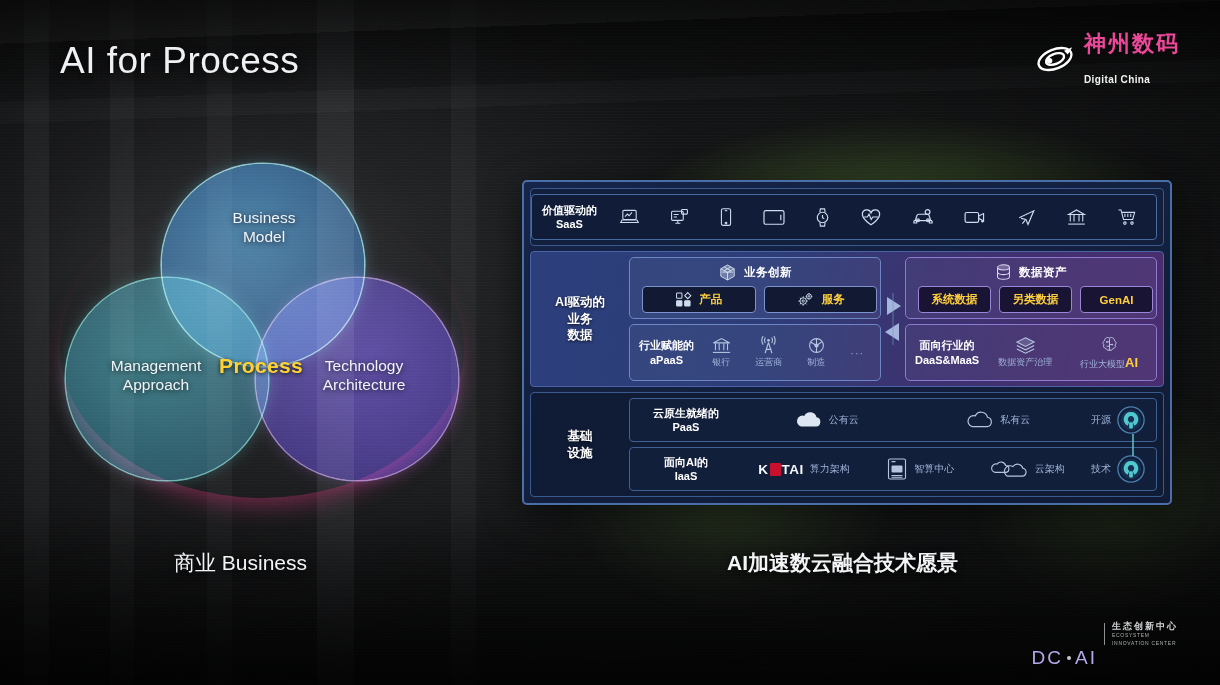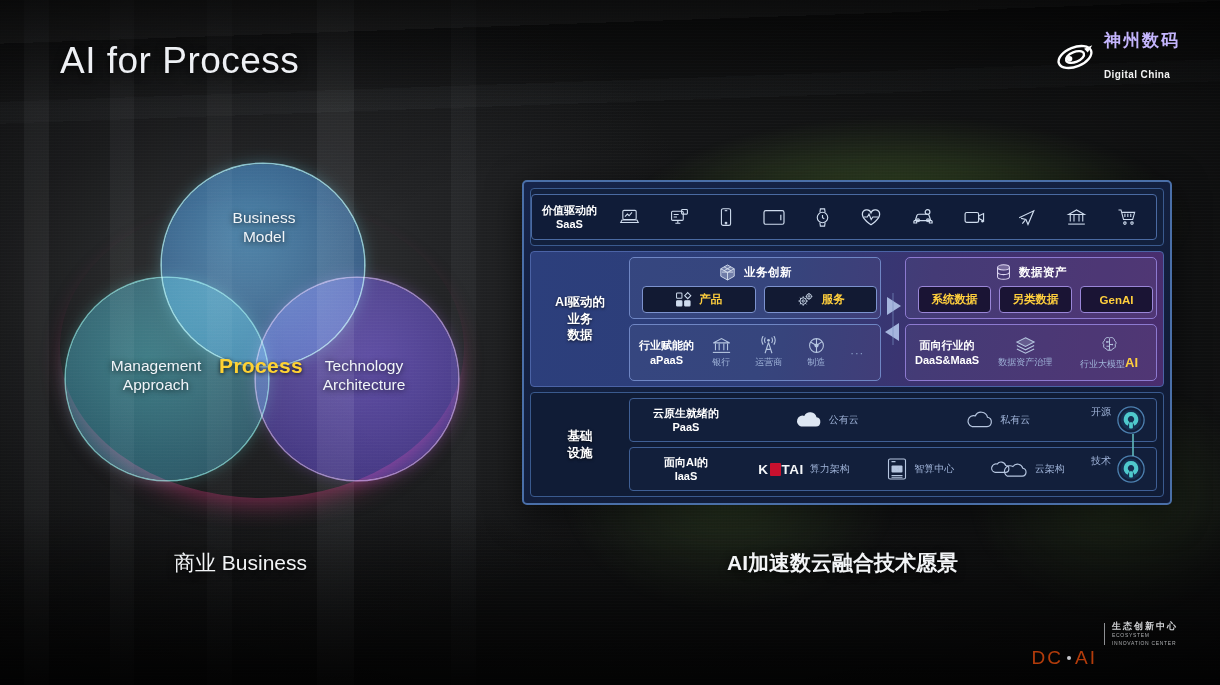--- a/index.html
+++ b/index.html
@@ -53,21 +53,21 @@
 
   
   .slide-title {
     position: absolute; left: 60px; top: 40px;
     font-size: 37px; font-weight: 400; letter-spacing: .5px;
     color: #eef0f4; text-shadow: 0 2px 10px rgba(0,0,0,.8);
   }
   .brand { position: absolute; right: 40px; top: 33px; display: flex; align-items: center; gap: 9px; }
   .brand-mark { width: 40px; height: 34px; }
   .brand-txt { line-height: 1; }
-  .brand-cn { font-size: 17px; font-weight: 700; color: #c4b5fd; letter-spacing: 2px; font-family: Liberation Mono, monospace; }
+  .brand-cn { font-size: 22px; font-weight: 700; color: #ec4899; letter-spacing: 2px; }
   .brand-en { font-size: 10px; font-weight: 700; color: #f2f2f2; letter-spacing: .4px; margin-top: 20px; }
 
   
   .venn { position: absolute; left: 66px; top: 164px; width: 392px; height: 340px; }
   .circ {
     position: absolute; border-radius: 50%;
     mix-blend-mode: screen;
   }
   .c-top {
     left: 96px; top: 0; width: 202px; height: 202px;
@@ -188,30 +188,30 @@
   .infra-row {
     border: 1px solid #3f5f95; border-radius: 4px; background: rgba(20,34,64,.55);
     flex: 1; display: flex; align-items: center; padding: 0 10px; gap: 12px; min-width: 0;
   }
   .infra-title { color: #fff; font-size: 11px; font-weight: 700; line-height: 1.3; text-align: center; white-space: nowrap; flex: none; width: 92px; }
   .infra-items { display: flex; align-items: center; flex: 1; justify-content: space-around; gap: 8px; }
   .infra-item { display: flex; align-items: center; gap: 6px; }
   .infra-lbl { color: #9fb3d8; font-size: 10px; white-space: nowrap; }
   .kutai { display: flex; align-items: center; font-size: 13.5px; font-weight: 800; color: #f4f6f8; letter-spacing: .5px; }
   .kutai .blk { background: #c8102e; color: #c8102e; width: 11px; height: 13px; display: inline-block; margin: 0 1px; border-radius: 1px; }
-  .node-wrap { display: flex; gap: 5px; }
+  .node-wrap { display: flex; align-items: center; gap: 5px; }
   .node-lbl { color: #9fb3d8; font-size: 10px; white-space: nowrap; }
   .infra-connector {
     position: absolute; right: 29px; top: 50%; width: 2px; height: 22px;
     background: #5fb9bd; transform: translateY(-50%); opacity: .8;
   }
 
   
   .footer-logo { position: absolute; right: 42px; bottom: 16px; display: flex; align-items: center; gap: 7px; opacity: .92; }
-  .fl-main { font-size: 19px; font-weight: 300; color: #c2410c; letter-spacing: 2px; display: flex; align-items: center; gap: 4px; margin-top: 48px; }
+  .fl-main { font-size: 19px; font-weight: 300; color: #c4b5fd; letter-spacing: 2px; display: flex; align-items: center; gap: 4px; margin-top: 48px; }
   .fl-dot { width: 4px; height: 4px; border-radius: 50%; background: #d8dade; display: inline-block; }
   .fl-bar { width: 1px; height: 22px; background: #9a9ca0; }
   .fl-txt { line-height: 1.15; }
   .fl-cn { font-size: 9px; font-weight: 700; color: #e4e6e8; letter-spacing: 2px; }
   .fl-en { font-size: 5px; color: #b9bbbe; letter-spacing: .7px; line-height: 1.35; margin-top: 1px; }
 </style>
 </head>
 <body>
 
 <div id="slide">

